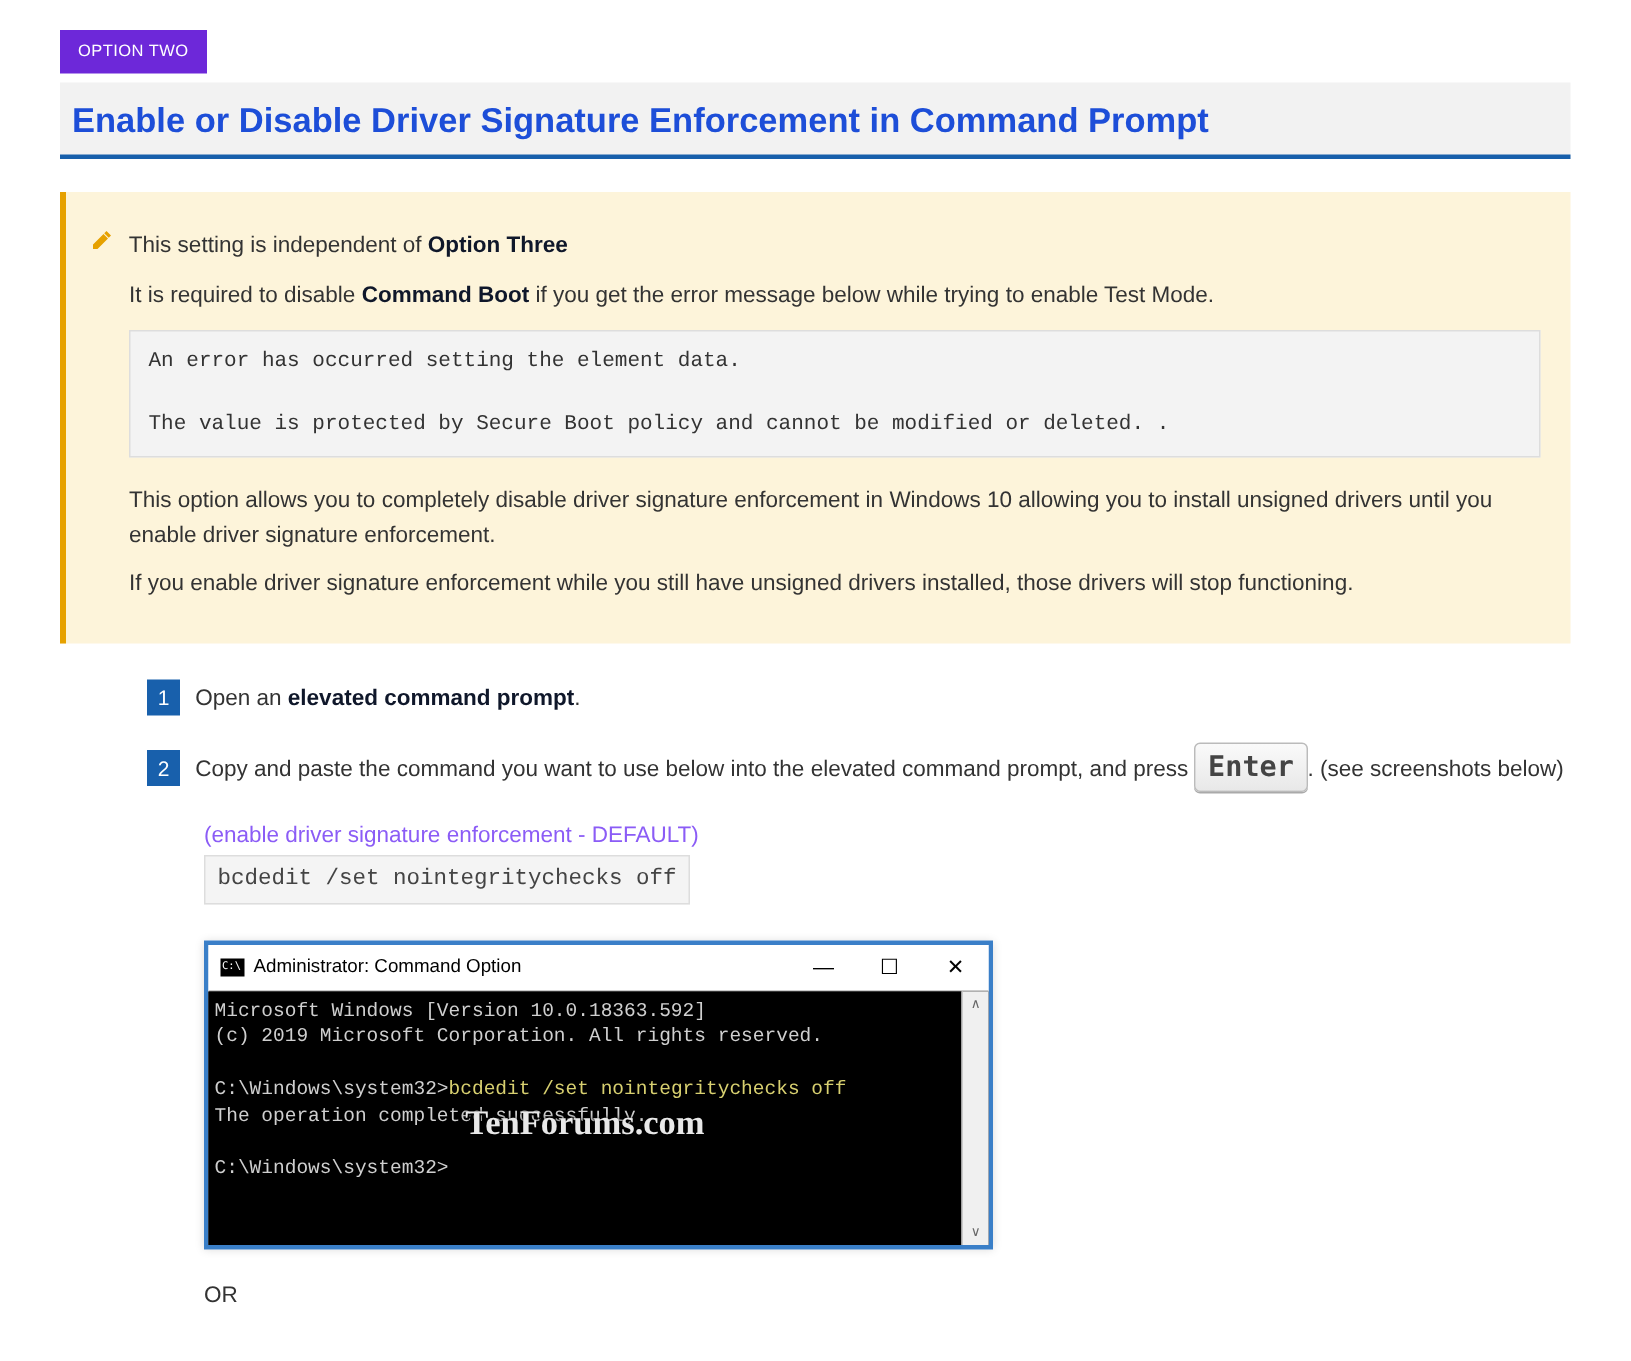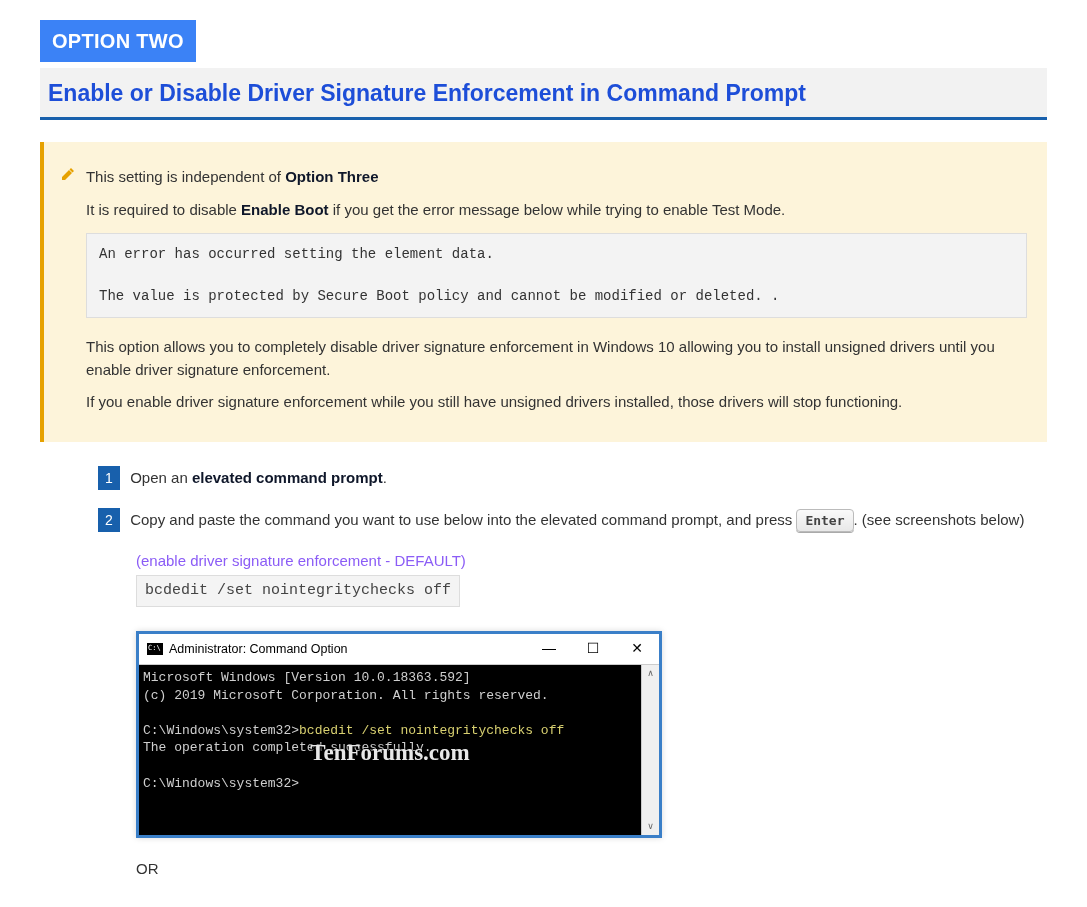--- a/index.html
+++ b/index.html
@@ -6,25 +6,25 @@
     font-family: "Segoe UI", Arial, sans-serif;
     font-size: 15px;
     color: #333;
     margin: 0;
     padding: 20px 40px;
     background: #fff;
     line-height: 1.5;
   }
   .option-tag {
     display: inline-block;
-    background: #3b82f6;
+    background: #6d28d9;
     color: #fff;
-    font-weight: bold;
+    font-weight: normal;
     padding: 6px 12px;
-    font-size: 20px;
+    font-size: 11px;
     letter-spacing: 0.3px;
   }
   h2.section-heading {
     font-size: 23px;
     font-weight: 600;
     color: #1d4ed8;
     margin: 6px 0 2px 0;
     padding: 8px 0 6px 8px;
     border-bottom: 3px solid #1860ac;
     background: #f2f2f2;
@@ -68,21 +68,21 @@
     margin-right: 6px;
     vertical-align: baseline;
   }
   .kbd {
     display: inline-block;
     border: 1px solid #bbb;
     border-radius: 4px;
     background: linear-gradient(#fafafa,#e8e8e8);
     padding: 1px 8px;
     font-family: Consolas, monospace;
-    font-size: 13px;
+    font-size: 19px;
     font-weight: bold;
     color: #444;
     box-shadow: 0 1px 0 #aaa;
   }
   .sub { margin: 14px 0 0 48px; }
   .cmd-label { color: #8b5cf6; }
   .code-inline {
     background: #f4f4f4;
     border: 1px solid #ddd;
     padding: 4px 8px;
@@ -179,21 +179,21 @@
 <div class="note-box">
   <p>
     <span class="note-icon">
       <svg width="16" height="16" viewBox="0 0 16 16">
           <path fill="#e6a100" d="M2 11l7-7 3 3-7 7H2v-3zM11 2l3 3-1.5 1.5-3-3L11 2z"></path>
         </svg>
     </span>
     <span>This setting is independent of </span><a href="#" class="link">Option Three</a>
   </p>
   <p style="margin-left:26px;">
-    <span>It is required to disable </span><a href="#" class="link">Enable Boot</a><span> if you get the error message below while trying to enable Test Mode.</span>
+    <span>It is required to disable </span><a href="#" class="link">Command Boot</a><span> if you get the error message below while trying to enable Test Mode.</span>
   </p>
   <div class="pre-err" style="margin-left:26px;">An error has occurred setting the element data.
 
 The value is protected by Secure Boot policy and cannot be modified or deleted. .</div>
   <p style="margin-left:26px;">This option allows you to completely disable driver signature enforcement in Windows 10 allowing you to install unsigned drivers until you enable driver signature enforcement.</p>
   <p style="margin-left:26px;">If you enable driver signature enforcement while you still have unsigned drivers installed, those drivers will stop functioning.</p>
 </div>
 
 <div class="steps">
   <div class="step">

